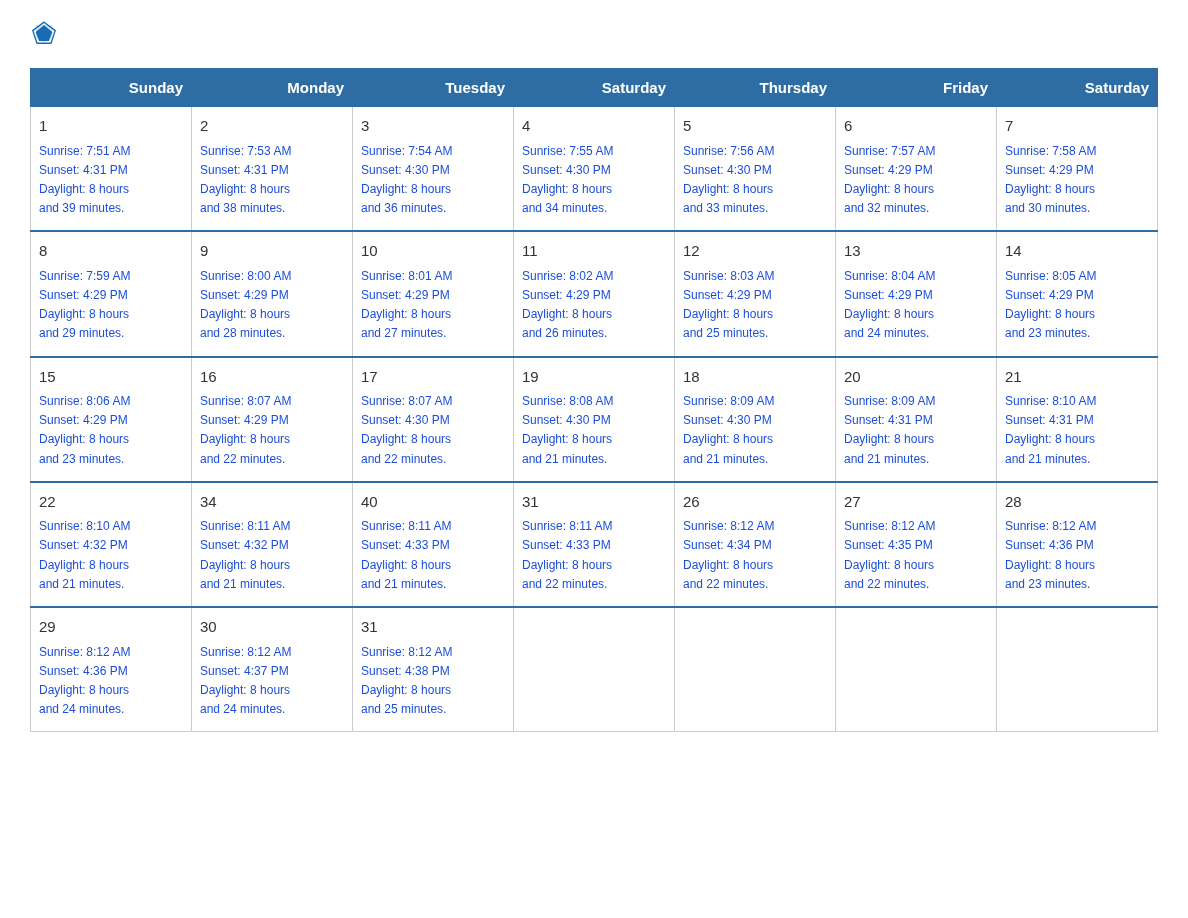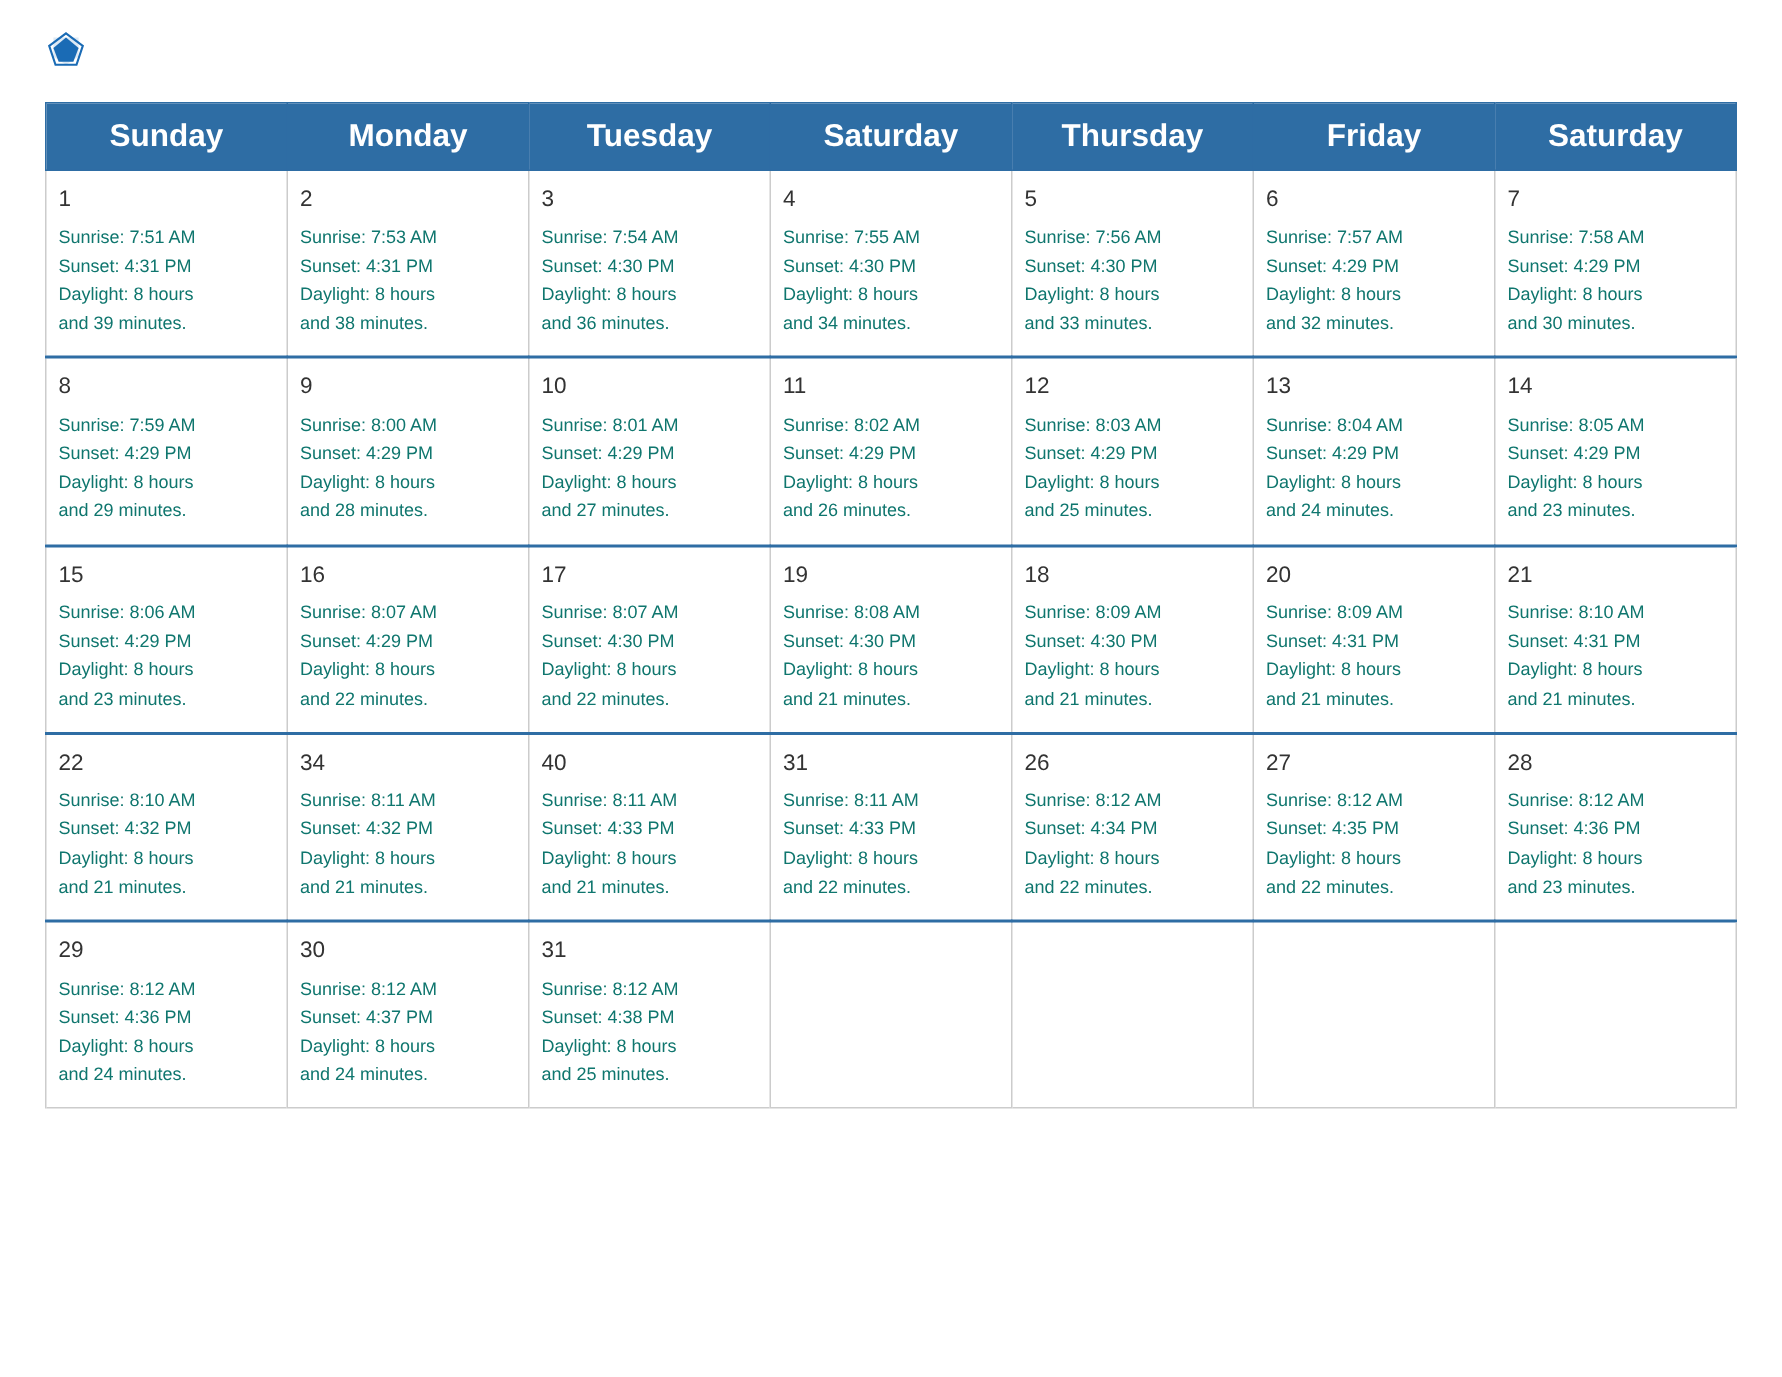--- a/index.html
+++ b/index.html
@@ -54,24 +54,24 @@
     table {
       width: 100%;
       border-collapse: collapse;
       table-layout: fixed;
     }
     thead tr {
       background-color: #2e6da4;
     }
     thead th {
       color: #fff;
-      font-size: 21px;
+      font-size: 15px;
       font-weight: 600;
       padding: 10px 8px;
-      text-align: center;
+      text-align: right;
       border: 1px solid #2e6da4;
     }
     tbody tr {
       border-bottom: 2px solid #2e6da4;
     }
     tbody td {
       vertical-align: top;
       padding: 8px 8px 12px 8px;
       font-size: 12.5px;
       color: #333;
@@ -84,21 +84,21 @@
       border-left: 1px solid #ccc;
     }
     .day-number {
       font-size: 15px;
       font-weight: normal;
       display: block;
       margin-bottom: 4px;
     }
     .day-info {
       font-size: 12px;
-      color: #0f766e;
+      color: #1d4ed8;
       line-height: 1.6;
     }
     tbody tr:last-child {
       border-bottom: 1px solid #ccc;
       margin-left: 15px;
     }
     .empty {
       background: #fff;
     }
   </style>

